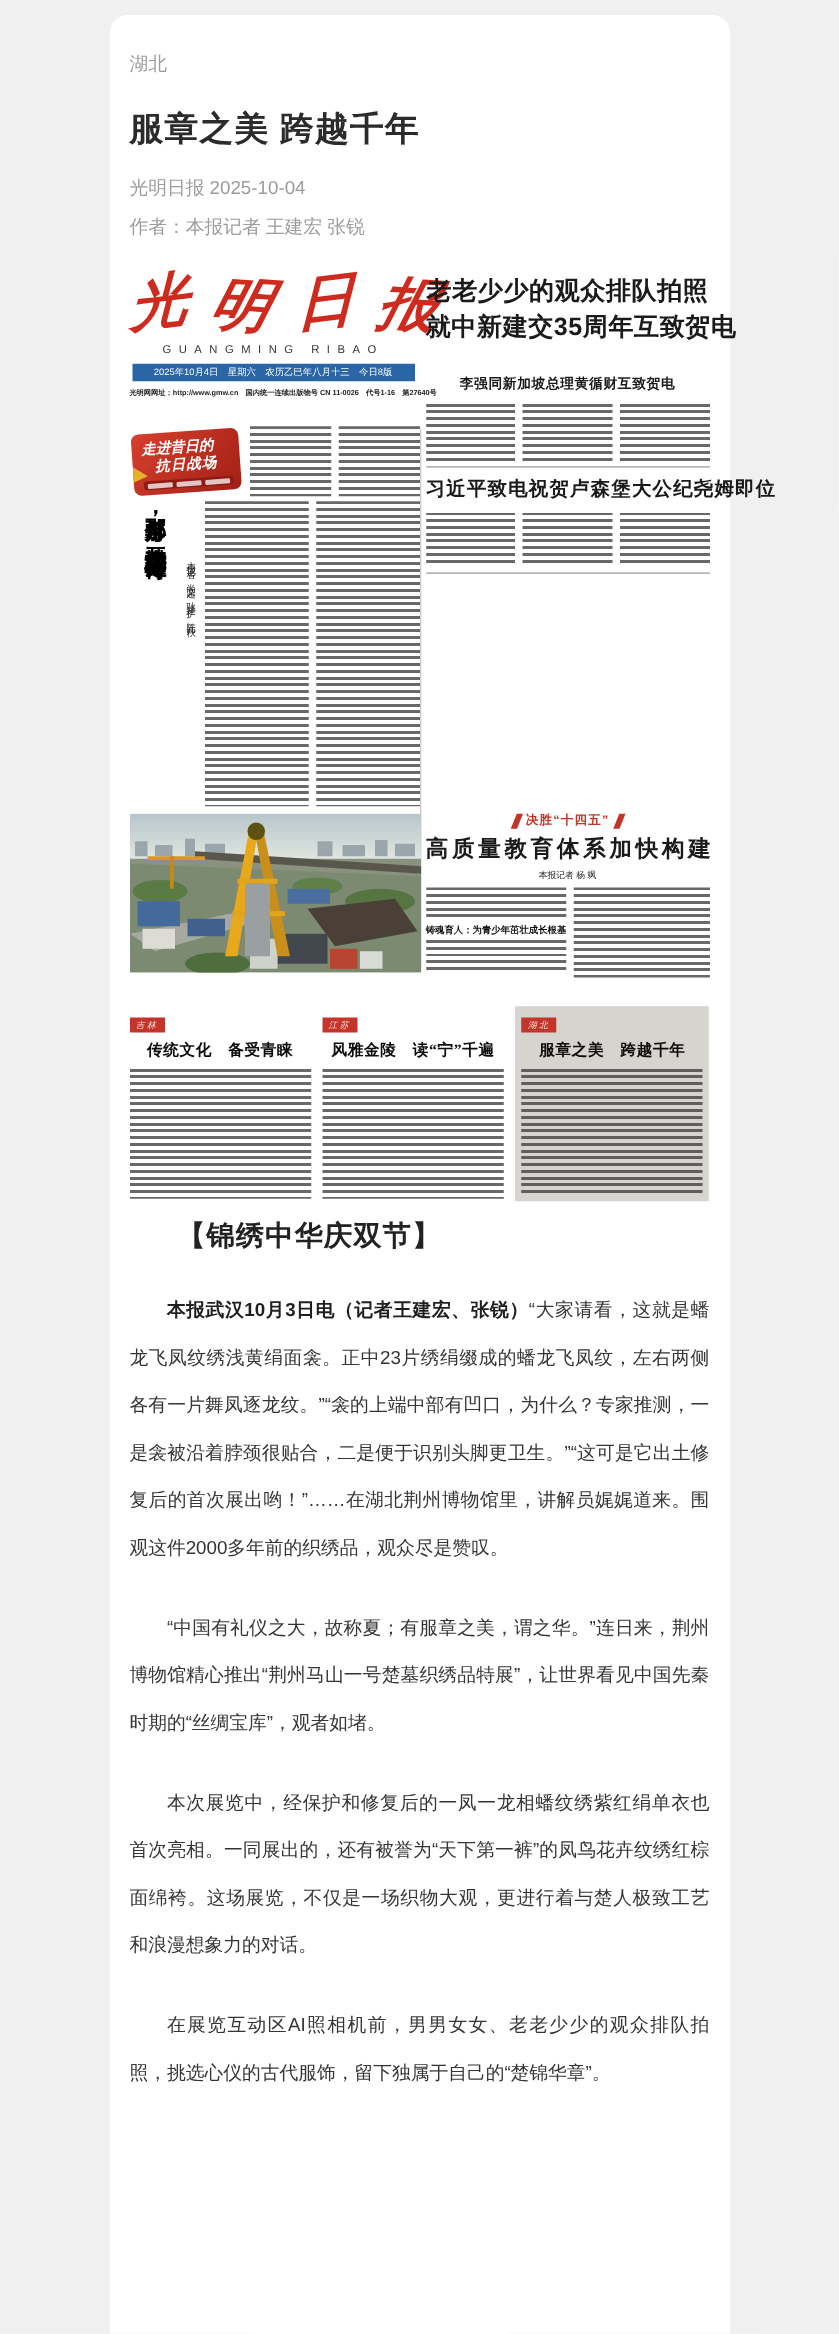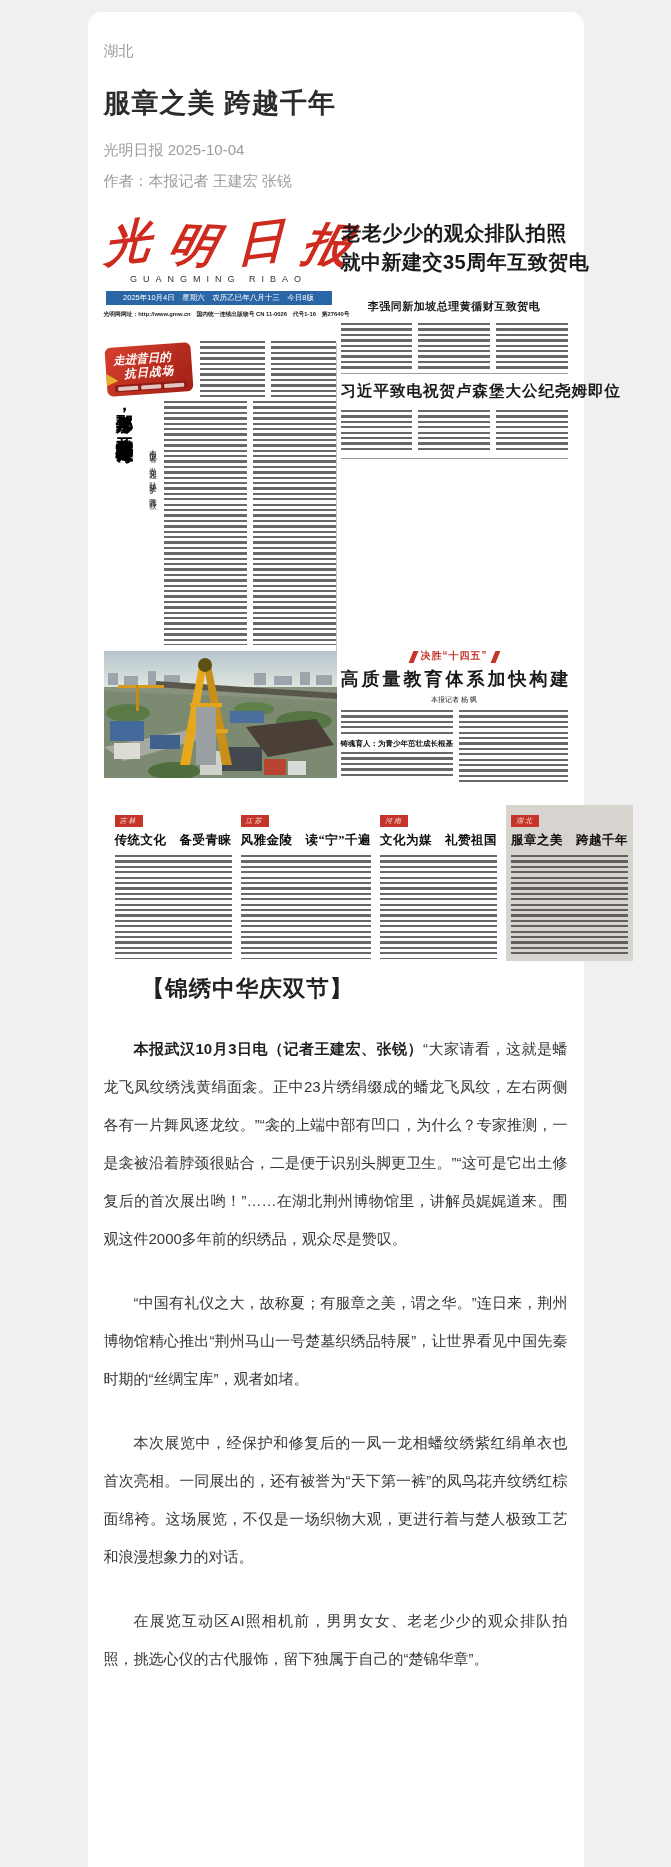--- a/index.html
+++ b/index.html
@@ -218,34 +218,29 @@
         <polygon points="96,10 103,10 86,114 76,114" fill="#e8a81c"></polygon>
         <polygon points="99,10 106,10 128,114 118,114" fill="#c8901a"></polygon>
         <rect x="86" y="52" width="32" height="4" fill="#e2a41c"></rect>
         <rect x="82" y="78" width="42" height="4" fill="#e2a41c"></rect>
         <circle cx="101" cy="14" r="7" fill="#5d5114"></circle>
         <rect x="92" y="56" width="20" height="58" fill="#9aa0a2"></rect>
       </svg>
     </div>
 
 
-    <div class="abs bcols" style="left:11px;top:606px;width:464px;">
+    <div class="abs bcols" style="left:0;top:606px;width:464px;">
       <div class="bcol">
         <span class="tag">吉林</span>
         <div class="btitle">传统文化　备受青睐</div>
         <div class="tx" style="height:104px;"></div>
       </div>
       <div class="bcol">
         <span class="tag">江苏</span>
         <div class="btitle">风雅金陵　读“宁”千遍</div>
-        <div class="tx" style="height:104px;"></div>
-      </div>
-      <div class="bcol">
-        <span class="tag">河南</span>
-        <div class="btitle">文化为媒　礼赞祖国</div>
         <div class="tx" style="height:104px;"></div>
       </div>
       <div class="bcol hl">
         <span class="tag">湖北</span>
         <div class="btitle">服章之美　跨越千年</div>
         <div class="tx" style="height:100px;"></div>
       </div>
     </div>
   </div>
 

